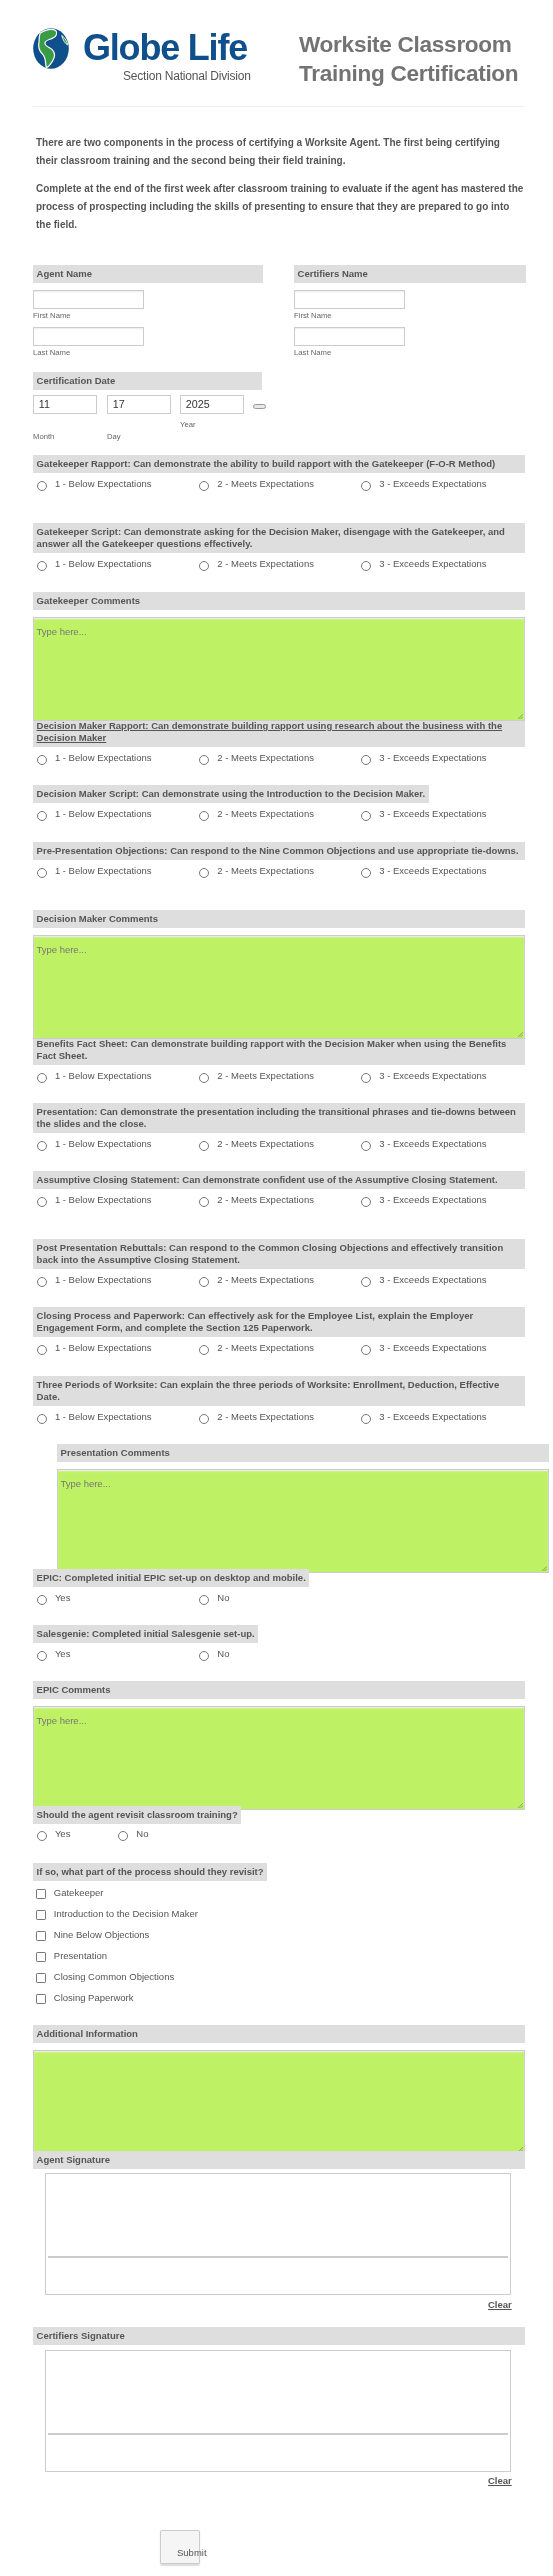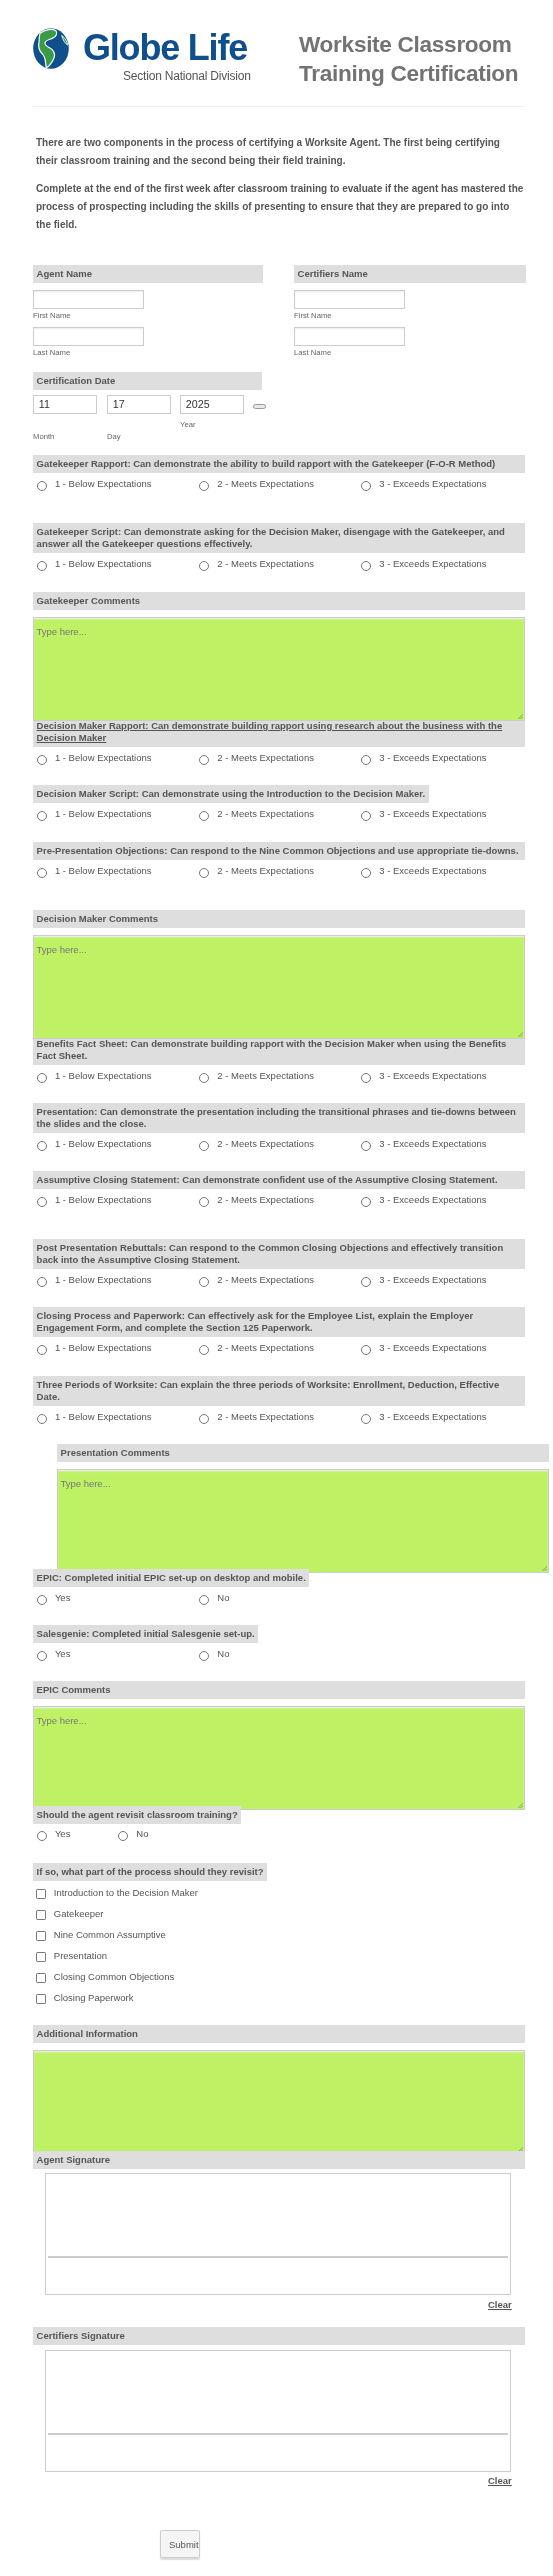--- a/index.html
+++ b/index.html
@@ -101,21 +101,21 @@
   .sig-line { position: absolute; left: 2.4px; right: 2.4px; height: 1.8px; background: #cccccc; }
   .clear-link {
     position: absolute; font-size: 9.5px; font-weight: bold; color: #555555;
     text-decoration: underline; cursor: pointer;
   }
 
   .submit-btn {
     position: absolute; left: 89px; top: 2530px; width: 40px; height: 28px;
     border: 0.6px solid #cccccc; border-radius: 1.8px; background: #f5f5f5;
     font-size: 9.5px; color: #555555; box-shadow: 0 1.2px 1.2px #dddddd;
-    font-family: "Liberation Sans", sans-serif; cursor: pointer; padding: 8px;
+    font-family: "Liberation Sans", sans-serif; cursor: pointer; padding: 16px;
   }
 </style>
 </head>
 <body>
 
 <div class="page">
 
   <div class="header">
     <div class="logo">
       <svg class="globe" viewBox="0 0 64 72">
@@ -436,29 +436,29 @@
         <span class="radio-text">No</span>
       </label>
     </div>
   </div>
 
   <div class="abs" style="left:33px; top:1863px; width:492px;">
     <div class="sec-label inline">If so, what part of the process should they revisit?</div>
     <div style="margin-top:6px; padding-left:3px;">
       <label class="check-opt">
         <span class="check-box"></span>
-        <span class="check-text">Introduction to the Decision Maker</span>
+        <span class="check-text">Gatekeeper</span>
       </label>
       <label class="check-opt">
         <span class="check-box"></span>
-        <span class="check-text">Gatekeeper</span>
+        <span class="check-text">Introduction to the Decision Maker</span>
       </label>
       <label class="check-opt">
         <span class="check-box"></span>
-        <span class="check-text">Nine Common Assumptive</span>
+        <span class="check-text">Nine Below Objections</span>
       </label>
       <label class="check-opt">
         <span class="check-box"></span>
         <span class="check-text">Presentation</span>
       </label>
       <label class="check-opt">
         <span class="check-box"></span>
         <span class="check-text">Closing Common Objections</span>
       </label>
       <label class="check-opt">

